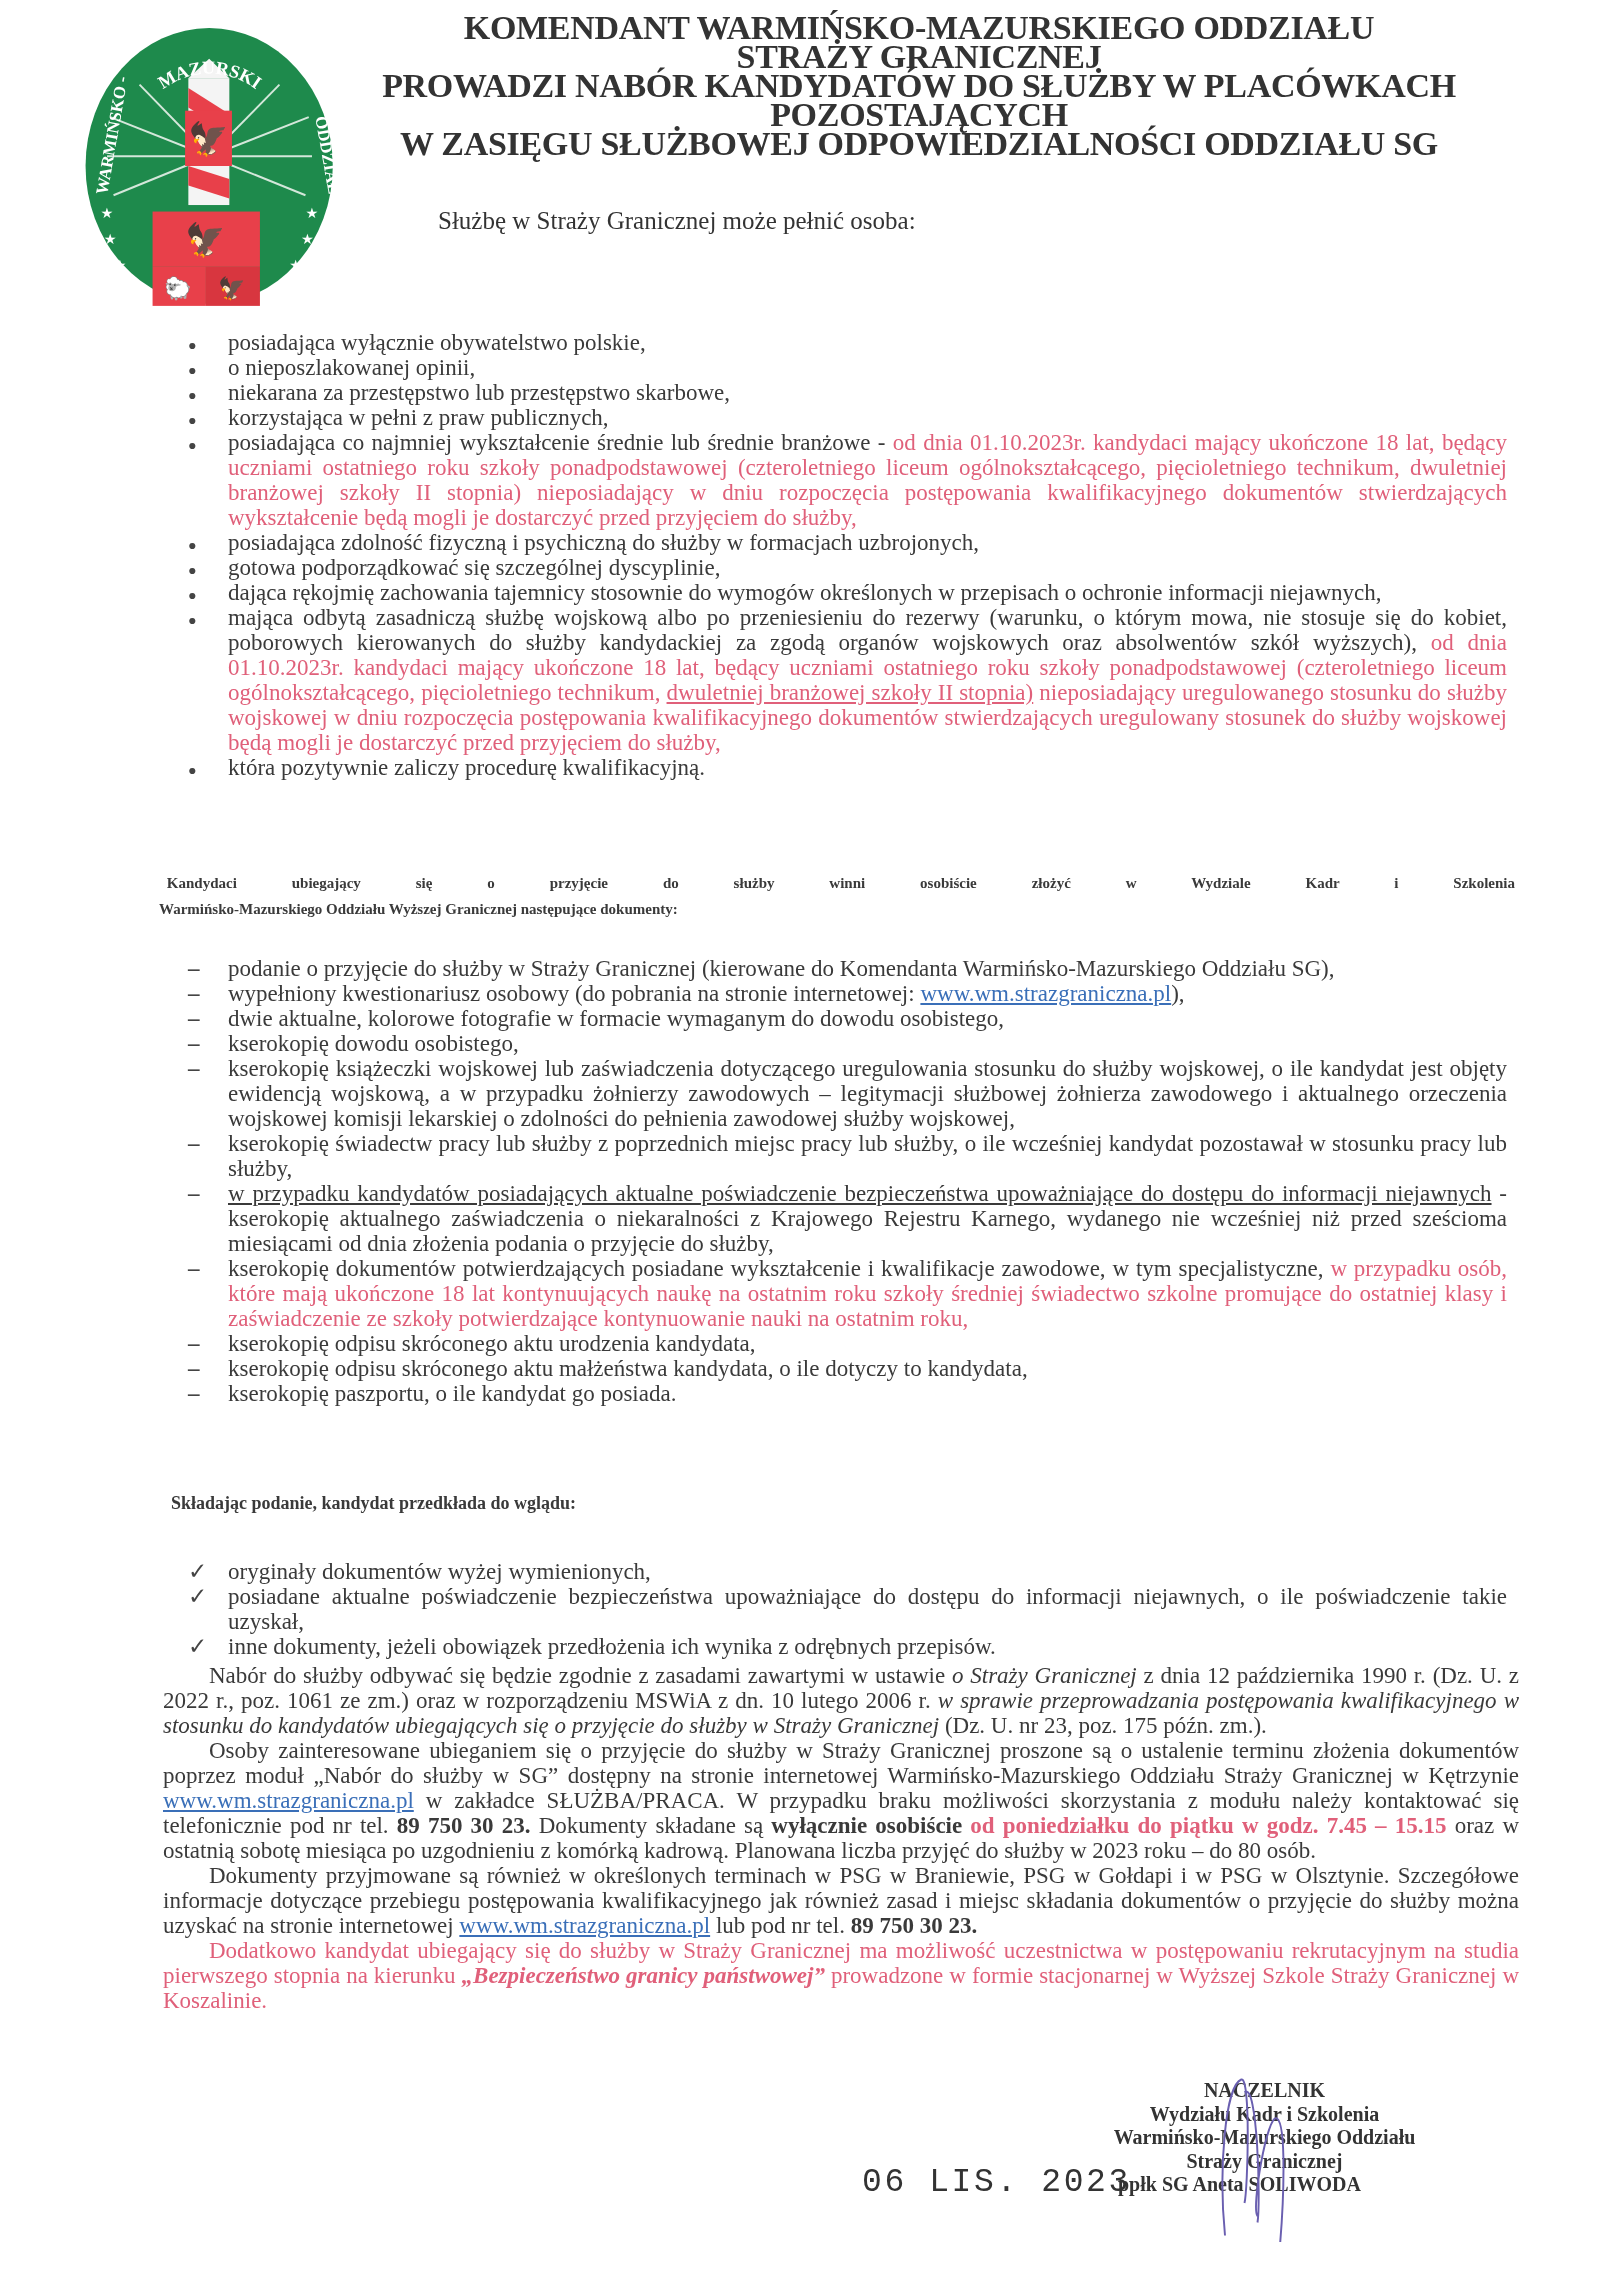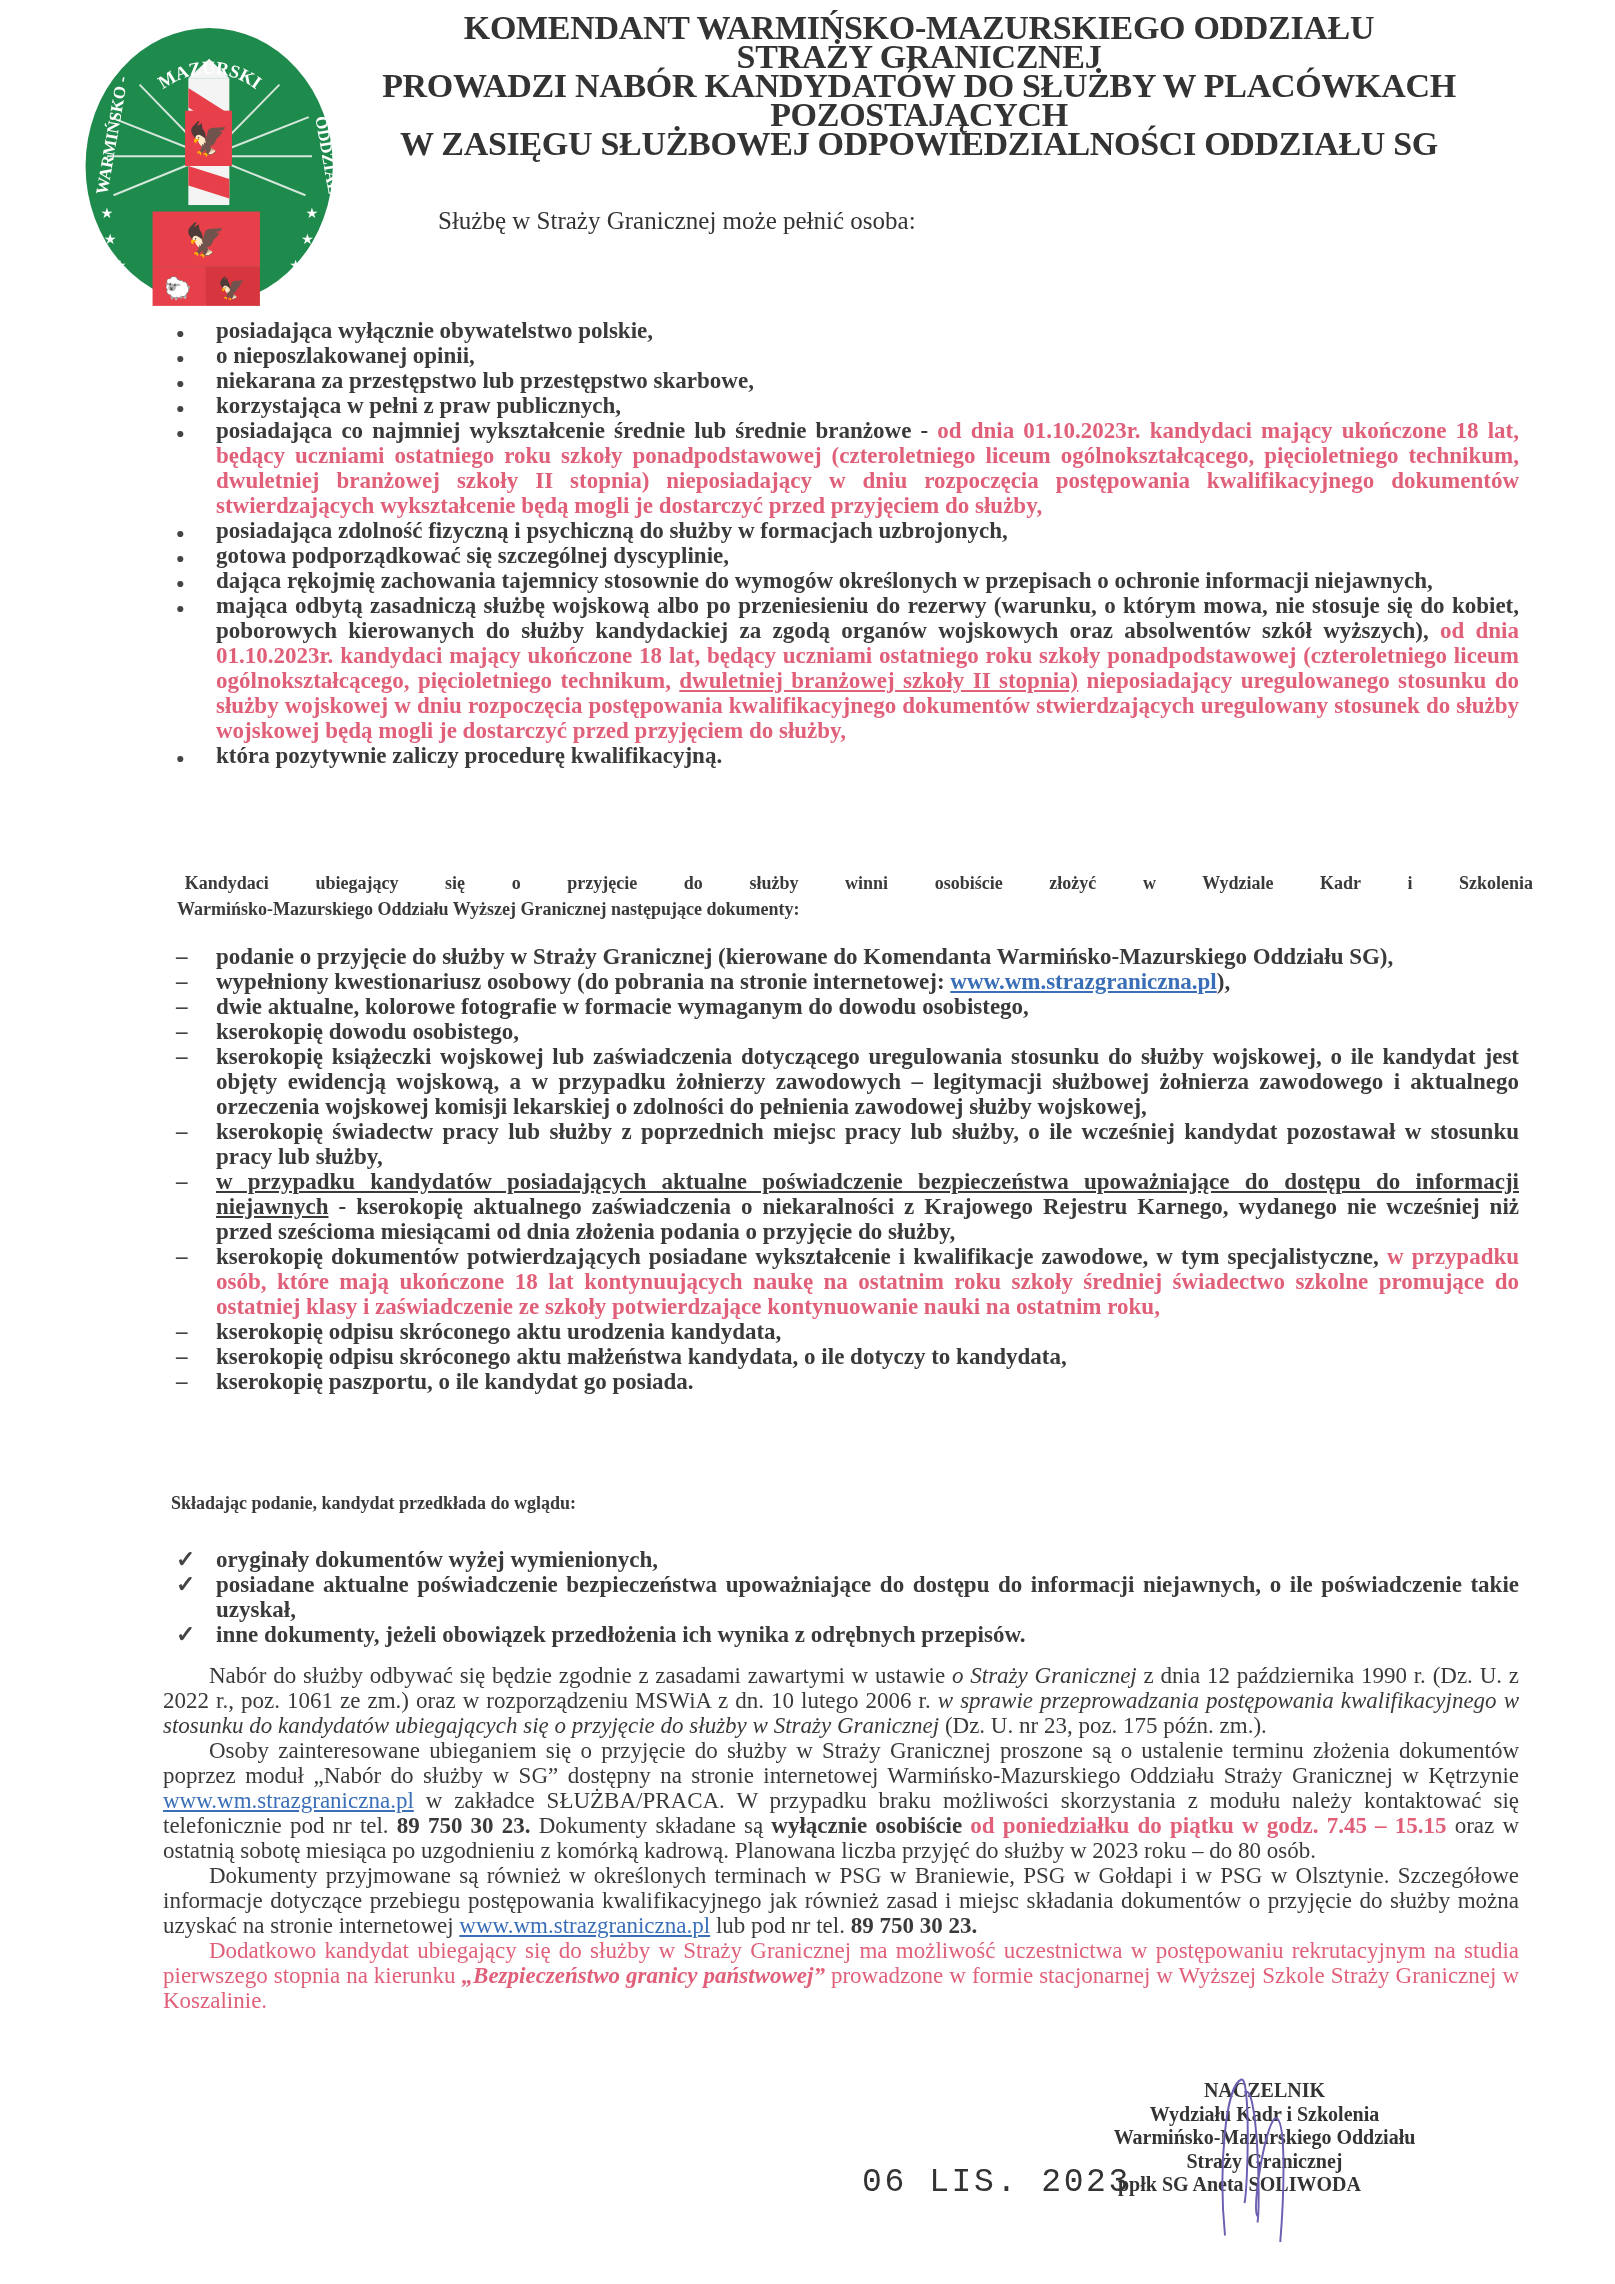--- a/index.html
+++ b/index.html
@@ -19,29 +19,29 @@
   .logo { position: absolute; left: 81px; top: 26px; width: 257px; height: 280px; }
 
   
   .header { position: absolute; left: 365px; top: 13px; width: 1108px; text-align: center;
     font-weight: bold; font-size: 34px; line-height: 29px; color: #333; letter-spacing: -0.3px; }
   .header div { margin-bottom: 0; }
   .intro { position: absolute; left: 438px; top: 207px; font-size: 25px; color: #333; }
 
   
   .body-text { position: absolute; left: 163px; width: 1356px; font-size: 23px; line-height: 25px; color: #3a3a3a; }
-  .list { margin: 0; padding: 0; list-style: none; font-weight: bold; }
+  .list { margin: 12px; padding: 0; list-style: none; }
   .list li { position: relative; padding-left: 53px; text-align: justify; }
   .list li .marker { position: absolute; left: 13px; top: 0; width: 26px; }
   .bullets li .marker::before { content: "●"; font-size: 14.3px; color: #444; }
   .dashes li .marker::before { content: "–"; font-weight: bold; color: #444; }
   .checks li .marker::before { content: "✓"; color: #444; }
 
   .sec1 { top: 318px; }
-  .sec2-head { position: absolute; left: 177px; top: 870px; width: 1356px; font-size: 18px; line-height: 26px;
+  .sec2-head { position: absolute; left: 159px; top: 870px; width: 1356px; font-size: 15px; line-height: 26px;
     font-weight: bold; text-align: justify; text-align-last: left; }
   .sec2-head .first { text-align: justify; text-align-last: justify; padding-left: 7.8px; }
   .sec2 { top: 944px; }
   .sec3-head { position: absolute; left: 171px; top: 1493px; font-size: 18px; font-weight: bold; }
   .sec3 { top: 1547px; }
   .para-block { position: absolute; left: 163px; top: 1663px; width: 1356px; font-size: 23px; line-height: 25px; text-align: justify; }
   .para-block p { margin: 0; text-indent: 46px; }
 
   
   .sig { position: absolute; left: 1004px; top: 2079px; width: 521px; text-align: center; font-size: 20px; line-height: 23.5px; font-weight: bold; color: #333; }

